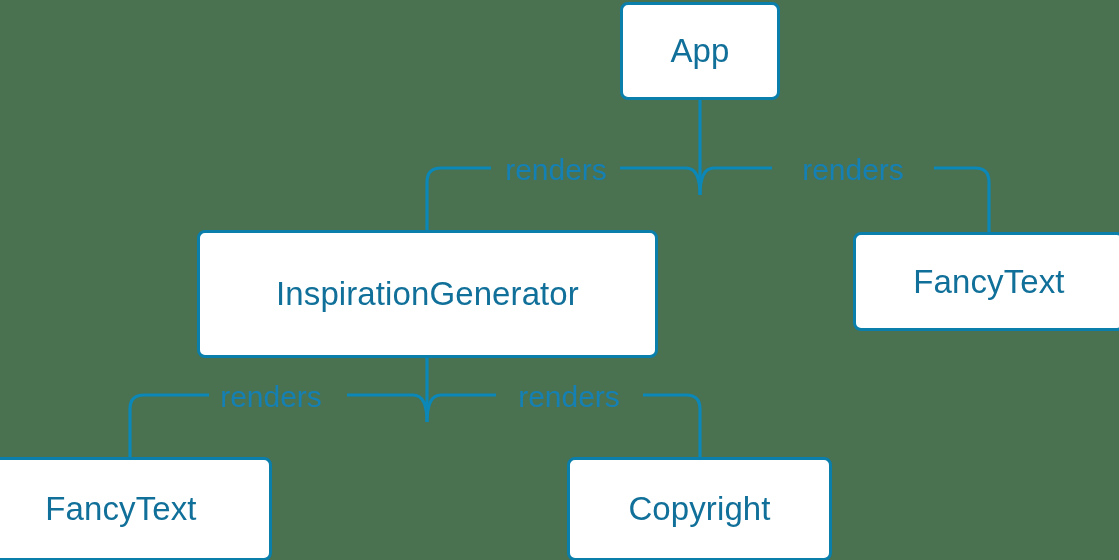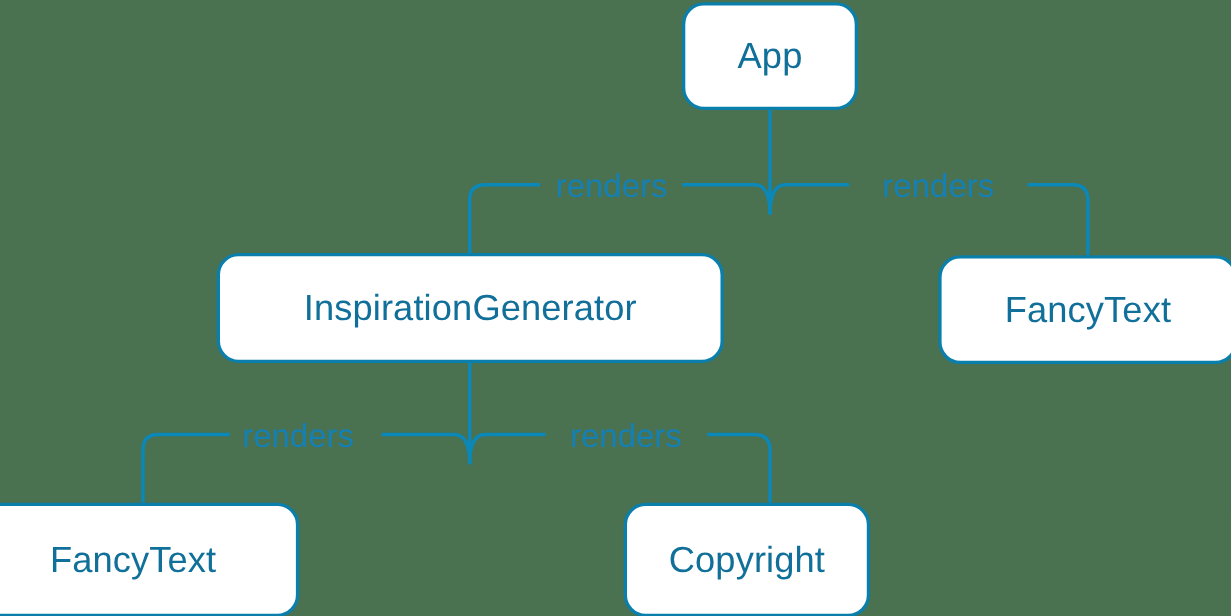--- a/index.html
+++ b/index.html
@@ -25,21 +25,21 @@
     left: 0;
     top: 0;
     width: 1119px;
     height: 560px;
   }
   .node-box {
     position: absolute;
     box-sizing: border-box;
     background: #ffffff;
     border: 3px solid #0b7fab;
-    border-radius: 20px;
+    border-radius: 8px;
     display: flex;
     align-items: center;
     justify-content: center;
     color: #117099;
     font-size: 33px;
     letter-spacing: 0.1px;
     white-space: nowrap;
     font-family: "Liberation Sans", sans-serif;
   }
   .edge-label {
@@ -71,27 +71,27 @@
       <path d="M 427 422 Q 427 395 441 395 L 496 395"></path>
 
       <path d="M 209 395 L 144 395 Q 130 395 130 409 L 130 457"></path>
 
       <path d="M 643 395 L 686 395 Q 700 395 700 409 L 700 457"></path>
     </g>
   </svg>
 
   <div class="node-box" style="left:620px; top:2px; width:160px; height:98px;">App</div>
 
-  <div class="node-box" style="left:197px; top:230px; width:461px; height:100px;">InspirationGenerator</div>
+  <div class="node-box" style="left:197px; top:230px; width:461px; height:128px;">InspirationGenerator</div>
 
   <div class="node-box" style="left:853px; top:232px; width:272px; height:99px;">FancyText</div>
 
   <div class="node-box" style="left:-30px; top:457px; width:302px; height:104px;">FancyText</div>
 
-  <div class="node-box" style="left:567px; top:457px; width:224px; height:104px;">Copyright</div>
+  <div class="node-box" style="left:567px; top:457px; width:265px; height:104px;">Copyright</div>
 
   <div class="edge-label" style="left:456px; top:155px; width:200px;">renders</div>
 
   <div class="edge-label" style="left:753px; top:155px; width:200px;">renders</div>
 
   <div class="edge-label" style="left:171px; top:382px; width:200px;">renders</div>
 
   <div class="edge-label" style="left:469px; top:382px; width:200px;">renders</div>
 
 </div>

